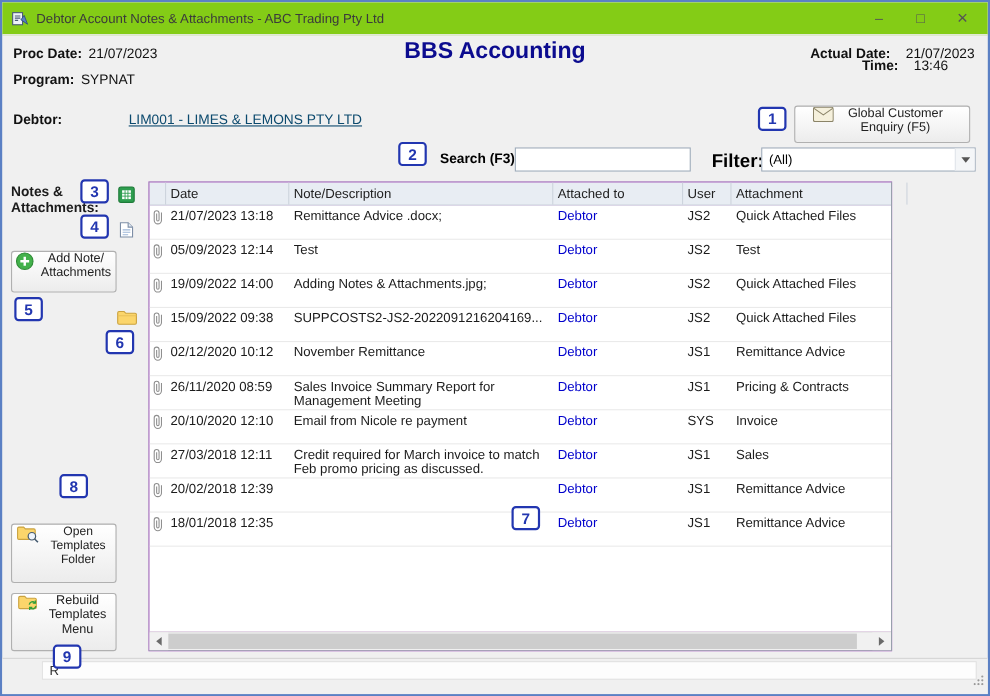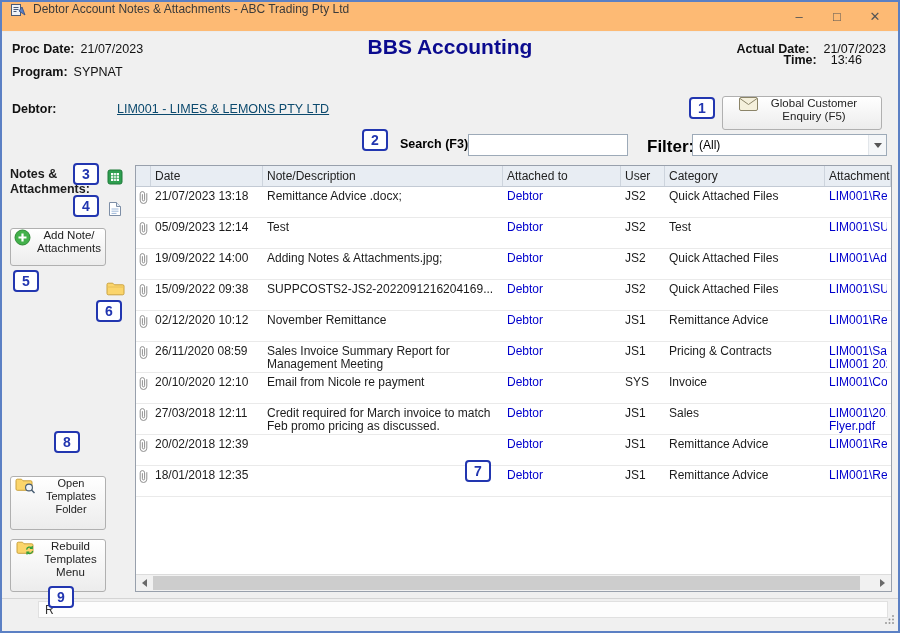--- a/index.html
+++ b/index.html
@@ -3,22 +3,22 @@
 <meta charset="utf-8">
 <style>
   * { margin:0; padding:0; box-sizing:border-box; font-family:"Liberation Sans", sans-serif; }
   html,body { width:900px; height:633px; }
   body { background:#e8e8e8; }
 
   .window { position:relative; width:900px; height:633px; border:2px solid #5b80c4;
             background:#f0f0f0; overflow:hidden; }
 
   
-  .titlebar { position:absolute; top:0; left:0; right:0; height:30px; background:#fdba74;
-              border-bottom:1px solid #ececec; display:flex; align-items:flex-start; padding:0 4px 0 8px; }
+  .titlebar { position:absolute; top:0; left:0; right:0; height:30px; background:#84cc16;
+              border-bottom:1px solid #ececec; display:flex; align-items:center; padding:0 4px 0 8px; }
   .app-icon { width:16px; height:16px; display:inline-flex; }
   .title-text { font-size:12px; color:#3b3b3b; margin-left:7px; flex:1; white-space:nowrap; overflow:hidden; }
   .win-controls { display:flex; }
   .win-btn { width:38px; height:28px; display:flex; align-items:center; justify-content:center;
              font-size:13px; color:#555; }
 
   
   .header-band { position:absolute; top:30px; left:0; right:0; height:60px; }
   .kv { position:absolute; font-size:12.5px; color:#111; white-space:nowrap; }
   .lbl { font-weight:bold; color:#111; }
@@ -58,21 +58,21 @@
   .icon-xls { left:99px; top:7px; }
   .icon-doc { left:100px; top:39px; }
   .icon-folder { left:98px; top:119px; }
   .add-btn { position:absolute; left:2px; top:66px; width:96px; height:38px; font-size:11.5px; }
   .add-btn .btn-text { width:66px; }
   .tpl-open-btn { position:absolute; left:2px; top:314px; width:96px; height:54px; font-size:11px; }
   .tpl-rebuild-btn { position:absolute; left:2px; top:377px; width:96px; height:53px; font-size:11.5px; }
   .tpl-open-btn .btn-text, .tpl-rebuild-btn .btn-text { width:60px; }
 
   
-  .table-wrap { position:absolute; left:133px; top:163px; width:757px; height:427px;
+  .table-wrap { position:absolute; left:133px; top:163px; width:676px; height:427px;
                 border:1px solid #98a0ac; background:#d946ef; display:flex; flex-direction:column; }
   .tgrid { display:grid; grid-template-columns:15px 112px 240px 118px 44px 160px minmax(20px,1fr); }
   .thead { background:#e8edf3; border-bottom:1px solid #c3cad4; height:21px; flex:none; }
   .hc { font-size:12px; color:#222; padding:3px 4px 0 4px; border-right:1px solid #cdd4dd;
         overflow:hidden; white-space:nowrap; }
   .tbody { flex:1; overflow:hidden; background:#fff; }
   .trow { height:31px; border-bottom:1px solid #eaeaea; }
   .c { font-size:12px; color:#1c1c1c; padding:3px 4px; line-height:13px; overflow:hidden; }
   .c.clip { padding:3px 1px 0 2px; }
   .c.date { white-space:nowrap; }
@@ -228,21 +228,20 @@
     </button>
   </div>
 
   <div class="table-wrap">
     <div class="thead tgrid">
       <div class="hc"></div>
       <div class="hc">Date</div>
       <div class="hc">Note/Description</div>
       <div class="hc">Attached to</div>
       <div class="hc">User</div>
-      <div class="hc">Category</div>
       <div class="hc">Attachment</div>
     </div>
     <div class="tbody">
   <div class="trow tgrid">
     <div class="c clip">
       <svg width="11" height="15" viewBox="0 0 11 15">
               <path d="M8.8 3.2v7a3.3 3.3 0 0 1-6.6 0V3.8a2.2 2.2 0 0 1 4.4 0v6a1.1 1.1 0 0 1-2.2 0V4.2" fill="none" stroke="#8f8f8f" stroke-width="1"></path>
             </svg>
     </div>
     <div class="c date">21/07/2023 13:18</div>

